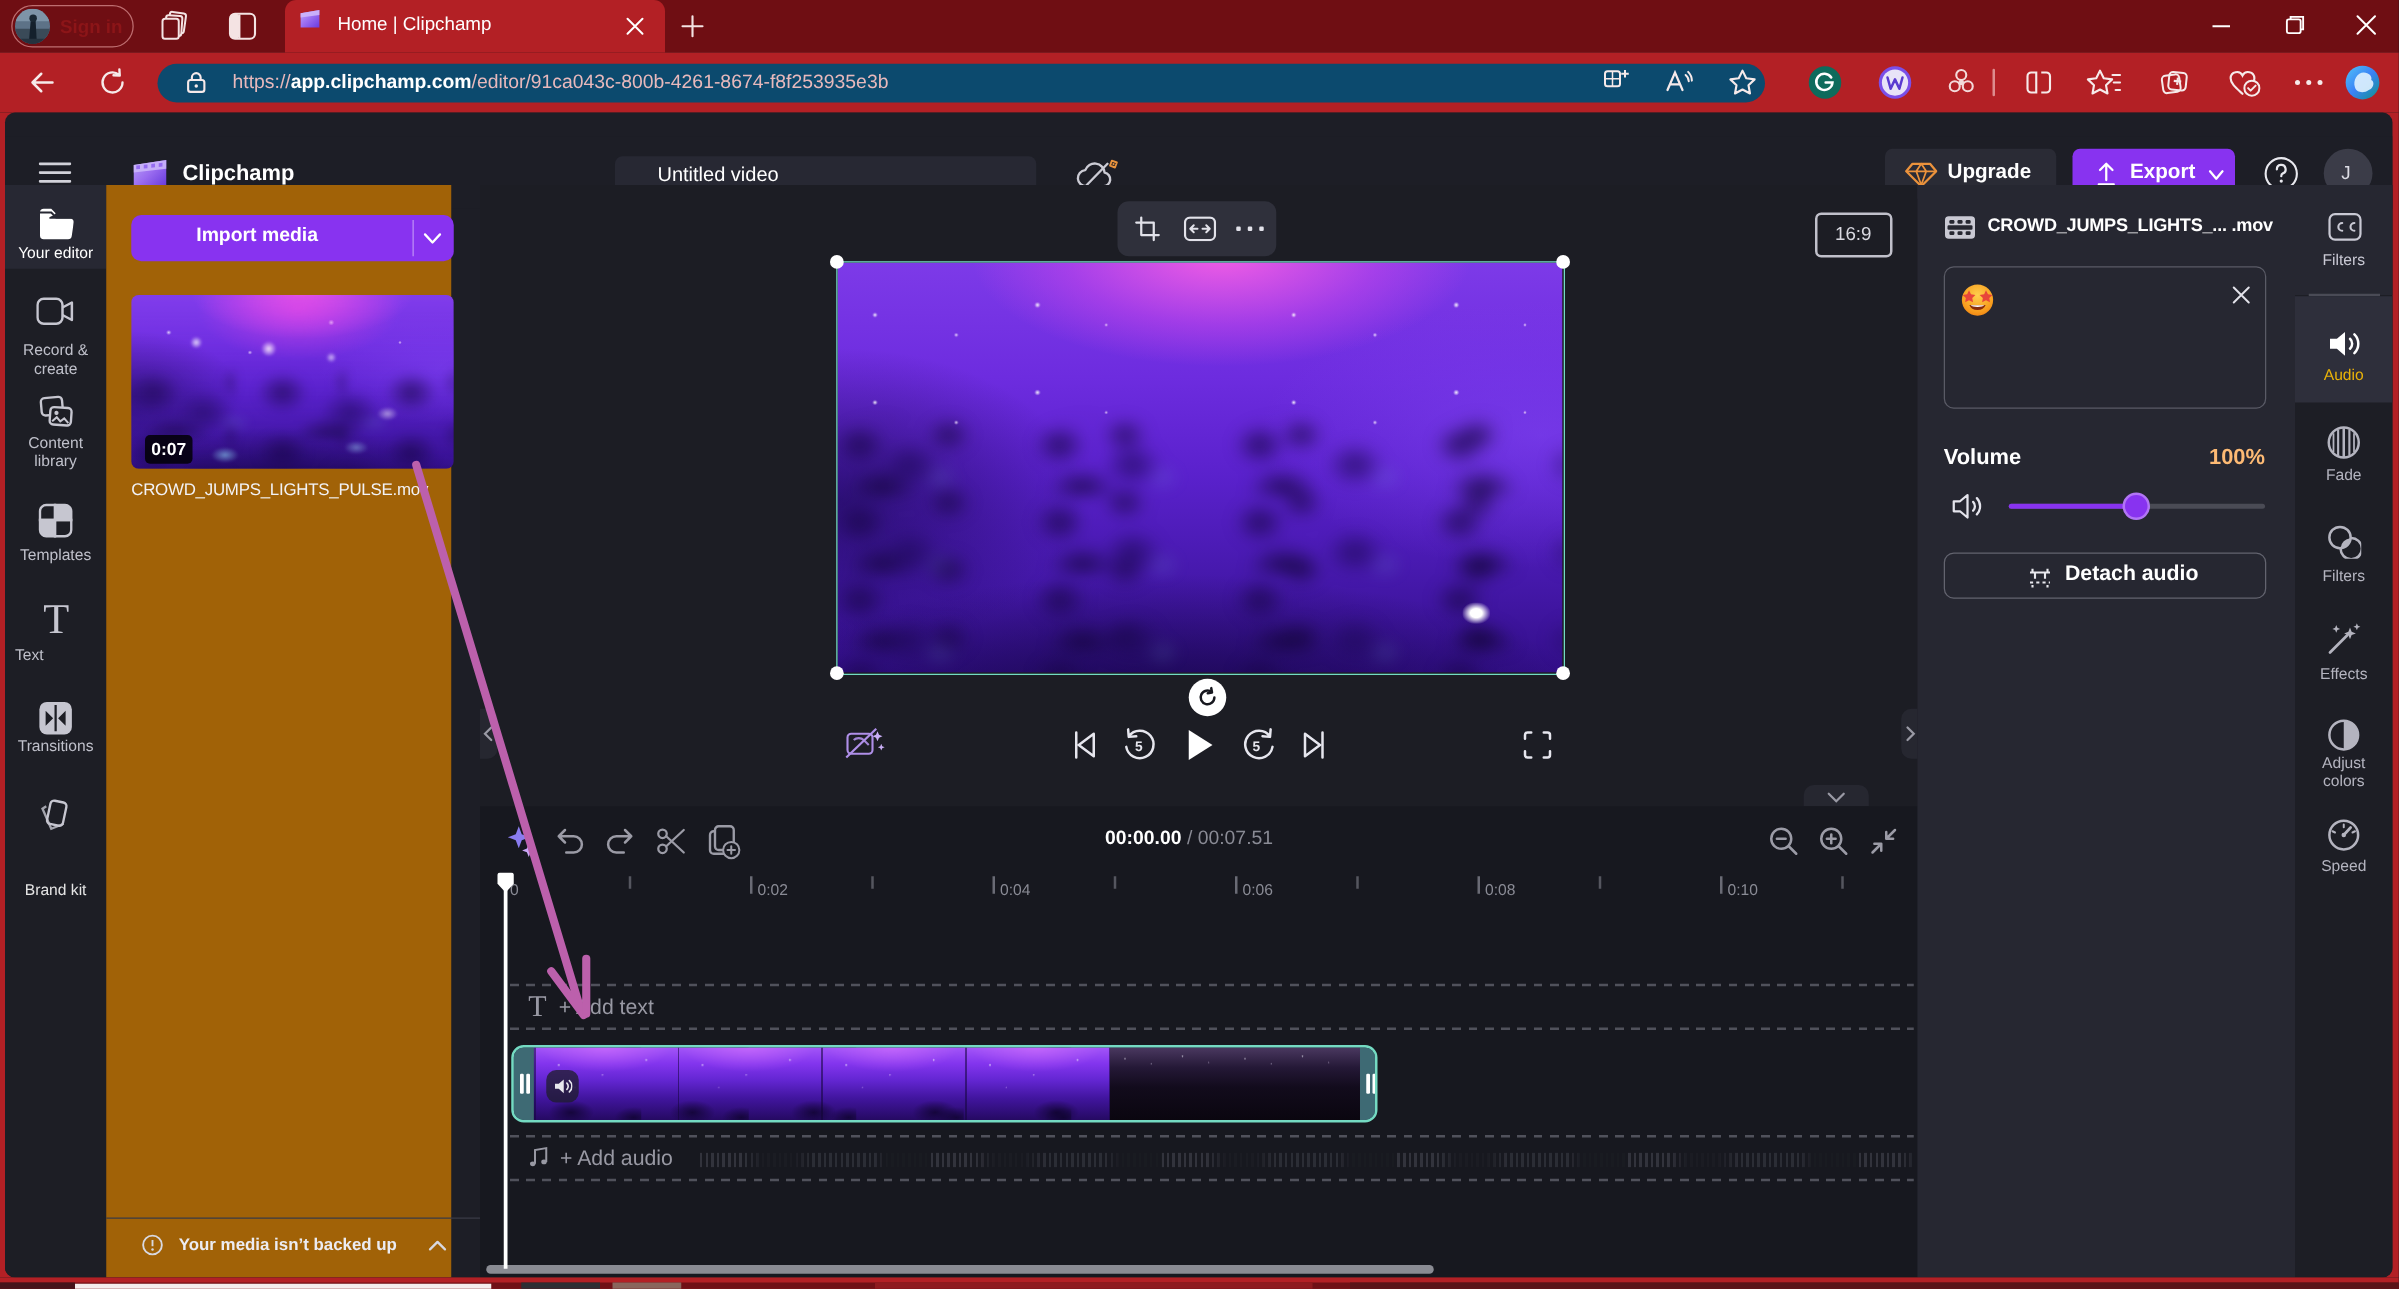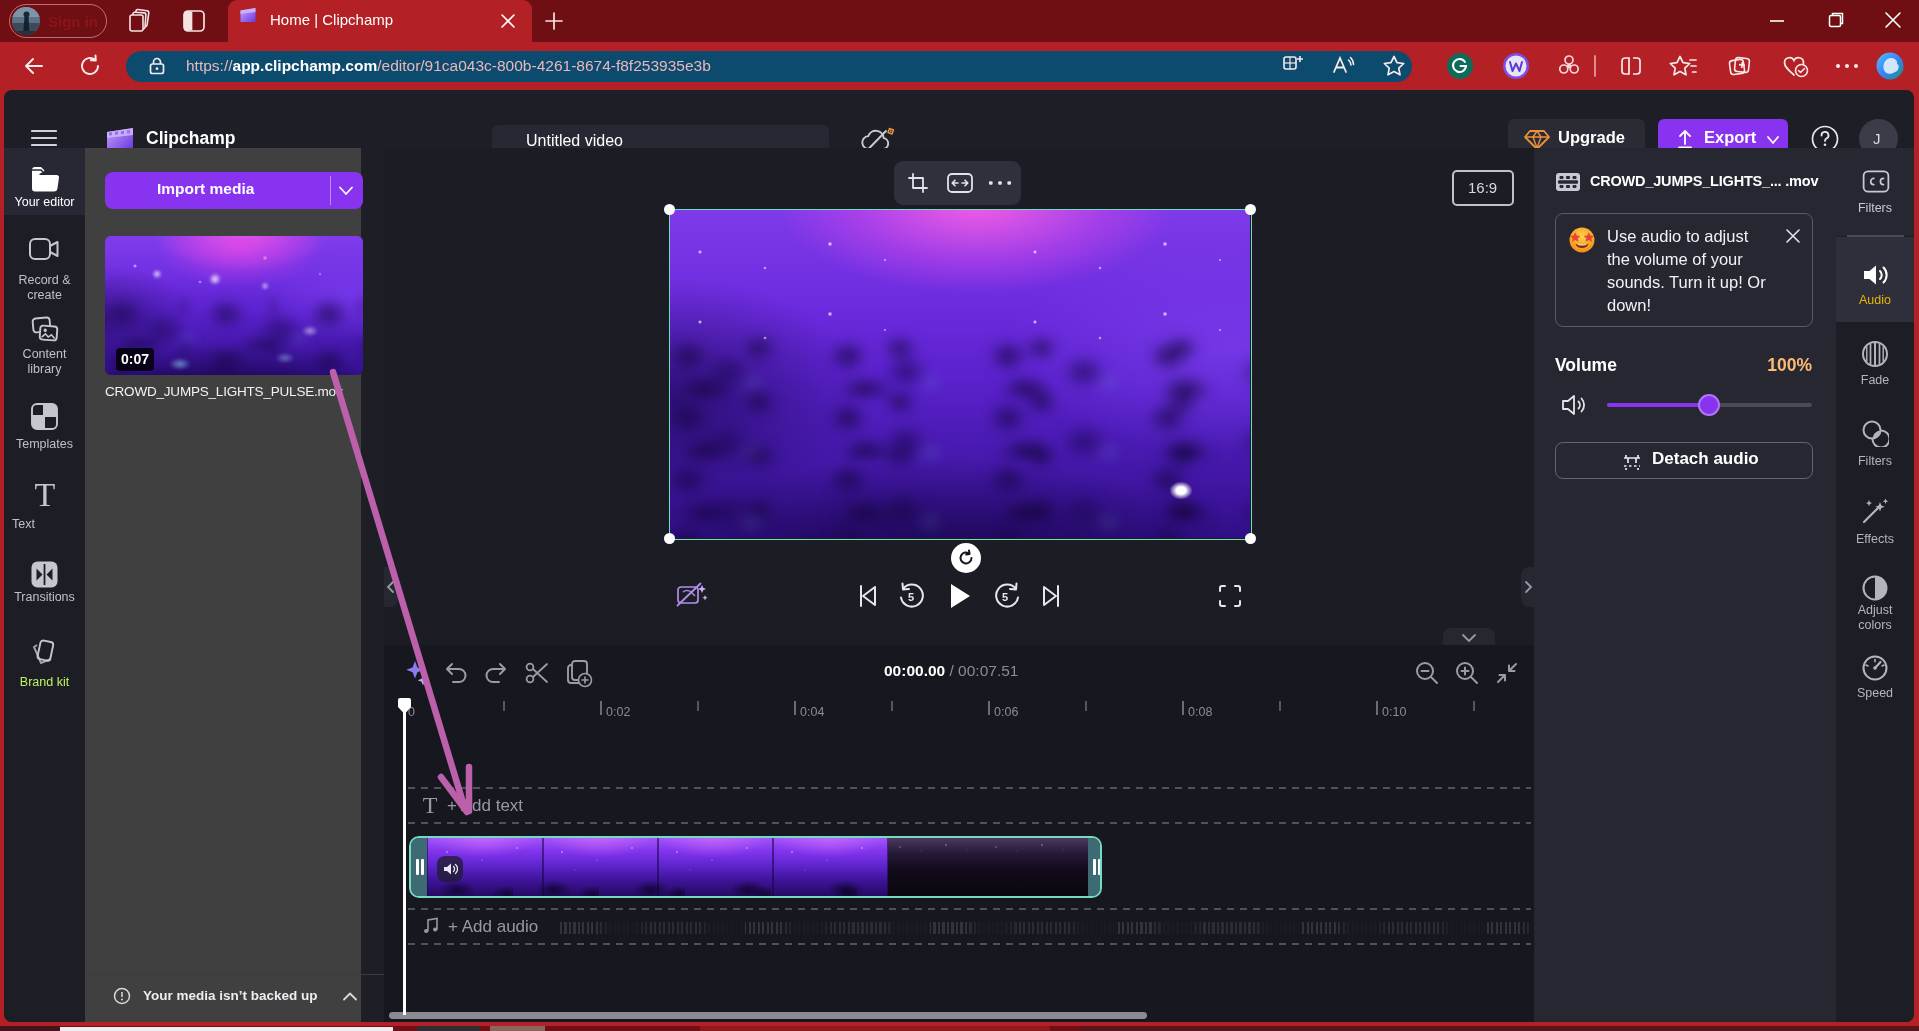--- a/index.html
+++ b/index.html
@@ -13,21 +13,21 @@
     border-radius:9px 9px 0 0; }
   #signin { position:absolute; left:9px; top:4px; width:98px; height:34px; border:1.5px solid rgba(255,190,190,0.55);
     border-radius:17px; }
   #urlpill { position:absolute; left:126px; top:51px; width:1286px; height:31px; background:#0c4a6e; border-radius:16px; }
   
   #win { position:absolute; left:0; top:90px; width:1919px; height:932px; background:#b32025; }
   #content { position:absolute; left:4px; top:0px; width:1910px; height:932px; background:#1d1e26; border-radius:8px; overflow:hidden; }
   
   #apphdr { position:absolute; left:0; top:0; width:1910px; height:58px; background:#1d1e26;margin-top:19px; }
   #leftrail { position:absolute; left:0; top:58px; width:81px; height:874px; background:#1d1e25; }
-  #mediapanel { position:absolute; left:81px; top:58px; width:276px; height:874px; background:#404040;padding-left:42px; }
+  #mediapanel { position:absolute; left:81px; top:58px; width:276px; height:874px; background:#a16207;padding-left:42px; }
   #stage { position:absolute; left:380px; top:58px; width:1150px; height:497px; background:#1c1d24; }
   #timeline { position:absolute; left:380px; top:555px; width:1150px; height:377px; background:#17181f; }
   #rightpanel { position:absolute; left:1530px; top:58px; width:302px; height:874px; background:#262731; }
   #rightrail { position:absolute; left:1832px; top:58px; width:78px; height:874px; background:#1d1e25; }
   #bottomstrip { position:absolute; left:0; top:1022px; width:1919px; height:9px; background:#b32025; }
   .txt { position:absolute; white-space:nowrap; }
   .crowdbase { position:absolute; inset:0;
     background:
       radial-gradient(ellipse 48% 38% at 53% -2%, rgba(248,95,228,0.95), rgba(205,70,235,0.5) 45%, rgba(150,45,225,0) 72%),
       radial-gradient(ellipse 55% 60% at 0% 58%, rgba(20,6,70,0.62), rgba(20,6,70,0) 62%),
@@ -325,21 +325,21 @@
           <path d="M6.5 8.5 L12.5 14.5 L6.5 20.5 Z M22.5 8.5 L16.5 14.5 L22.5 20.5 Z" fill="#1d1e25"></path>
           <rect x="13.6" y="4" width="1.8" height="21" fill="#1d1e25"></rect>
         </svg>
       <span class="txt" style="left:4px;top:442px;width:73px;text-align:center;font-size:12.5px;color:#bfc0ca;">Transitions</span>
       <svg class="abs" style="left:27px;top:490px" width="27" height="28" viewBox="0 0 27 28">
           <g fill="none" stroke="#c6c6d0" stroke-width="1.9">
             <rect x="8" y="3" width="13" height="19" rx="3" transform="rotate(12 14 12)"></rect>
             <path d="M6 7 l-3 2 l7 16 l10 -4" opacity="0.8"></path>
           </g>
         </svg>
-      <span class="txt" style="left:4px;top:527px;width:73px;text-align:center;font-size:12.5px;color:#bef264;">Brand kit</span>
+      <span class="txt" style="left:4px;top:557px;width:73px;text-align:center;font-size:12.5px;color:#e5e5e5;">Brand kit</span>
     </div>
     <div id="mediapanel">
       <div class="abs" style="left:20px;top:24px;width:258px;height:37px;background:#8833f0;border-radius:8px;"></div>
       <span class="txt" style="left:72px;top:32px;font-size:15.5px;font-weight:bold;color:#fff;">Import media</span>
       <div class="abs" style="left:245px;top:28px;width:1px;height:29px;background:rgba(255,255,255,0.45);"></div>
       <svg class="abs" style="left:253px;top:37px" width="16" height="12" viewBox="0 0 16 12">
           <path d="M2 2.5 L8 9 L14 2.5" fill="none" stroke="#fff" stroke-width="1.8" stroke-linecap="round" stroke-linejoin="round"></path>
         </svg>
       <div id="thumb" class="abs" style="left:20px;top:88px;width:258px;height:139px;border-radius:6px;overflow:hidden;">
           <div class="crowdbase"></div>
@@ -564,21 +564,20 @@
               <stop offset="0.7" stop-color="#f79c1d"></stop>
               <stop offset="1" stop-color="#ee7a10"></stop>
             </radialGradient>
           </defs>
           <circle cx="15" cy="15" r="12.5" fill="url(#emg)"></circle>
           <path d="M8.2 7.2 l1.6 3.2 l3.5 0.5 l-2.5 2.4 l0.6 3.5 l-3.2 -1.7 l-3.1 1.7 l0.6 -3.5 l-2.6 -2.4 l3.6 -0.5 Z" fill="#e8453a"></path>
           <path d="M21.8 7.2 l1.6 3.2 l3.5 0.5 l-2.5 2.4 l0.6 3.5 l-3.2 -1.7 l-3.1 1.7 l0.6 -3.5 l-2.6 -2.4 l3.6 -0.5 Z" fill="#e8453a"></path>
           <path d="M8.5 19 a6.8 5.6 0 0 0 13 0 Z" fill="#8a2d0a"></path>
           <path d="M9.5 19.2 a6 2.2 0 0 0 11 0 Z" fill="#fff"></path>
         </svg>
-      <span class="txt" style="left:73px;top:77px;font-size:16.5px;color:#f2f2f6;line-height:23px;white-space:normal;width:168px;">Use audio to adjust the volume of your sounds. Turn it up! Or down!</span>
       <svg class="abs" style="left:250px;top:79px" width="18" height="18" viewBox="0 0 18 18">
           <path d="M3 3 L15 15 M15 3 L3 15" stroke="#e2e2ea" stroke-width="1.6" stroke-linecap="round"></path>
         </svg>
       <span class="txt" style="left:21px;top:207px;font-size:17.5px;font-weight:bold;color:#fff;">Volume</span>
       <span class="txt" style="left:204px;top:207px;width:74px;text-align:right;font-size:17.5px;font-weight:bold;color:#fdba74;">100%</span>
       <svg class="abs" style="left:26px;top:244px" width="28" height="26" viewBox="0 0 28 26">
           <path d="M3 9 v8 h5 l6 5 V4 L8 9 Z" fill="none" stroke="#e4e4ec" stroke-width="1.8" stroke-linejoin="round"></path>
           <path d="M18.5 9.5 a5 5 0 0 1 0 7 M21.5 6.5 a9.5 9.5 0 0 1 0 13" fill="none" stroke="#e4e4ec" stroke-width="1.8" stroke-linecap="round"></path>
         </svg>
       <div class="abs" style="left:73px;top:255px;width:205px;height:4px;background:#4a4b55;border-radius:2px;"></div>

